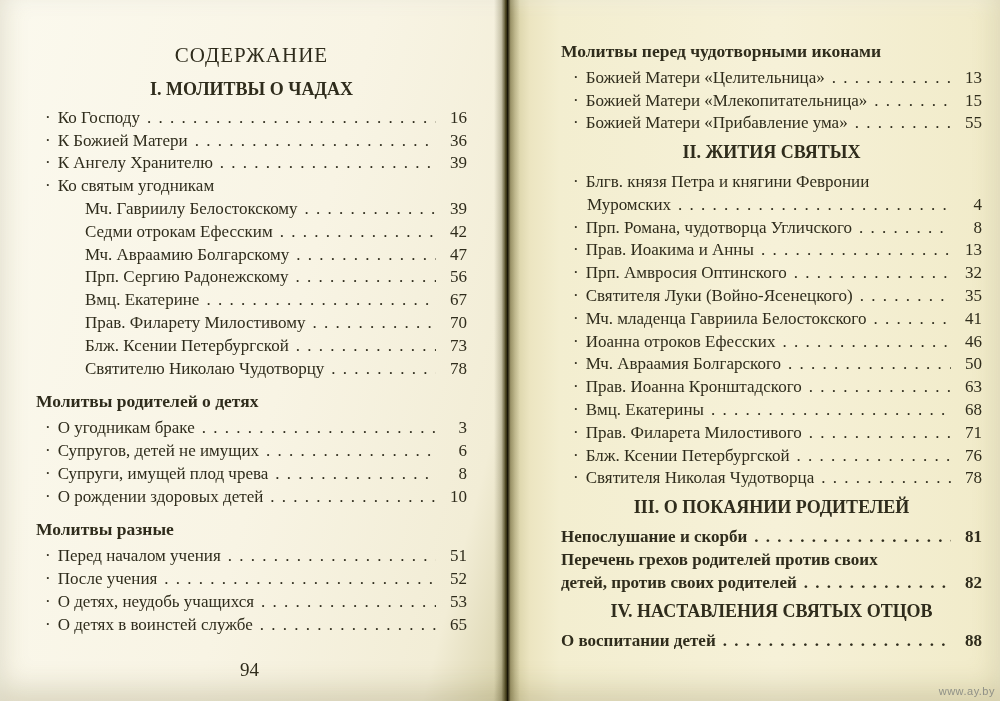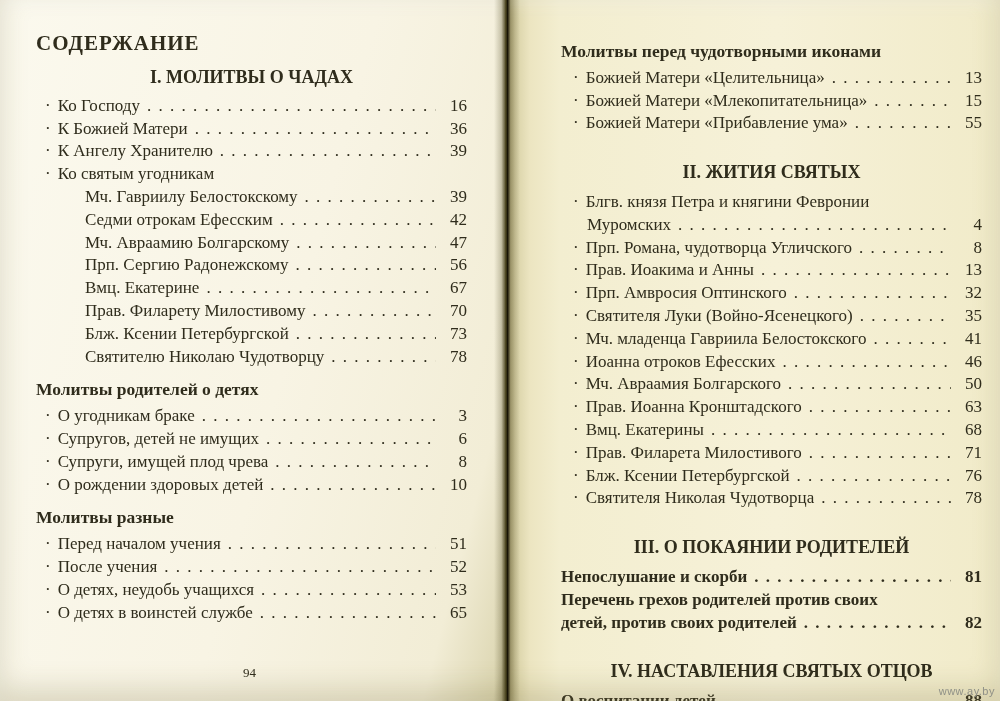--- a/index.html
+++ b/index.html
@@ -26,44 +26,44 @@
     background:linear-gradient(to right,#a59d6e 0%,#d8d1a6 2%,#ece5c1 5%,#f3eed0 11%,#f6f1d8 55%,#f1ebc9 100%);
   }
   .gutter{
     position:absolute;top:0;left:494px;width:26px;height:701px;z-index:3;pointer-events:none;
     background:linear-gradient(to right,rgba(90,84,46,0) 0%,rgba(90,84,46,.30) 28%,#4a441f 46%,#171305 52%,rgba(110,102,60,.45) 64%,rgba(110,102,60,0) 100%);
   }
   .inner-left{padding:4px 38px 0 36px;}
   .inner-right{padding:30px 18px 0 56px;}
   .line{font-size:17px;line-height:22.8px;}
   .title{
-    font-size:21px;font-weight:bold;text-align:left;
-    letter-spacing:1px;margin:26px 0 10px;line-height:26px;
+    font-size:21px;font-weight:normal;text-align:center;
+    letter-spacing:1px;margin:38px 0 10px;line-height:26px;
   }
   .section{font-size:18px;font-weight:bold;text-align:center;margin:8px 0 6px;line-height:22.8px;}
-  .page-right .section{margin:26px 0 7px;}
+  .page-right .section{margin:6px 0 7px;}
   .heading{font-size:17.5px;font-weight:bold;margin:10px 0 4px;line-height:22.8px;}
   .entry{display:flex;align-items:baseline;}
   .entry.bold{font-weight:bold;}
   .ind0{padding-left:0;}
   .ind1{padding-left:9px;}
   .ind2{padding-left:49px;}
   .page-right .ind1{padding-left:12px;}
   .page-right .ind2{padding-left:26px;}
   .bullet{flex:none;margin-right:7px;}
   .label{flex:none;}
   .dots{flex:1 1 auto;overflow:hidden;white-space:nowrap;margin-left:7px;}
   .dots::after{
     content:". . . . . . . . . . . . . . . . . . . . . . . . . . . . . . . . . . . . . . . . . . . . . . . . . . . . . . . . . . . .";
     letter-spacing:1.5px;
   }
   .pnum{flex:none;margin-left:7px;min-width:24px;text-align:right;}
   .folio{
     position:absolute;bottom:20px;left:36px;right:42px;
-    text-align:center;font-size:13px;
+    text-align:center;font-size:19px;
   }
   .watermark{
     position:absolute;right:5px;bottom:4px;z-index:4;
     font-family:"Liberation Sans","DejaVu Sans",sans-serif;
     font-size:11px;letter-spacing:.5px;color:#8f9087;margin-top:8px;
   }
 </style>
 </head>
 <body>
 

